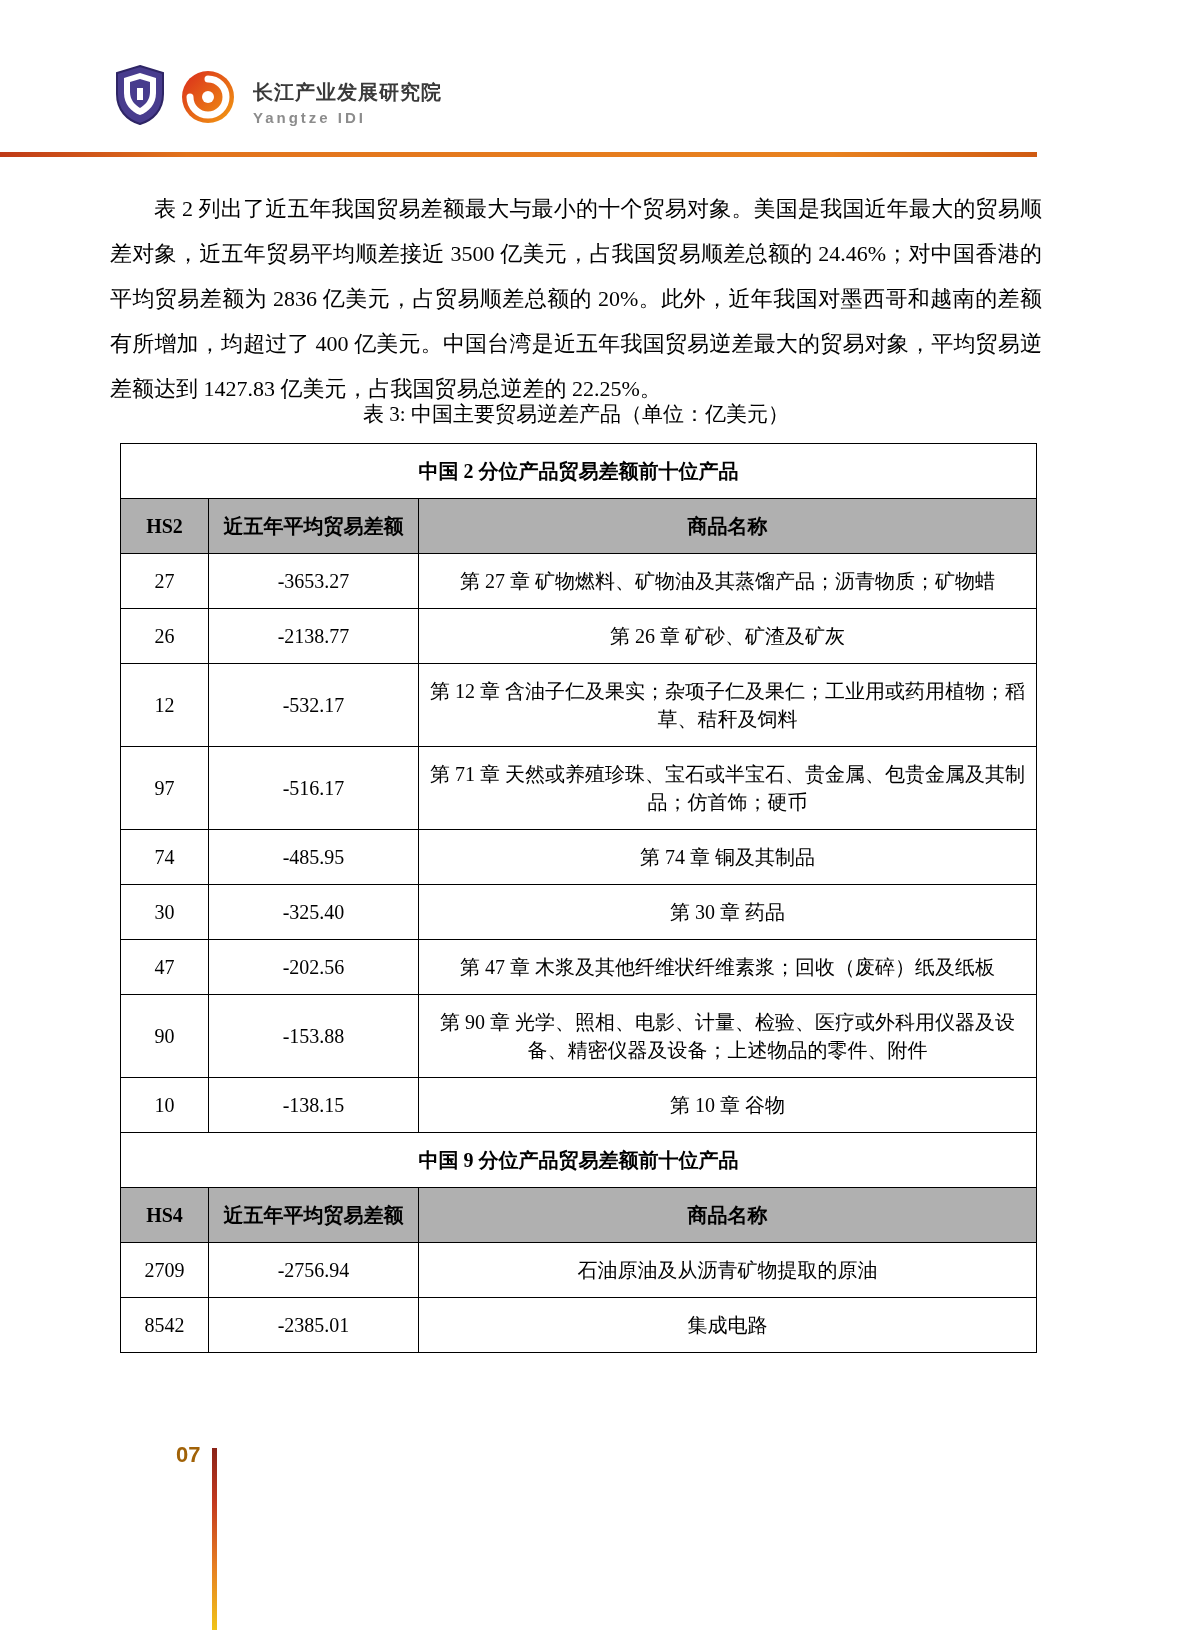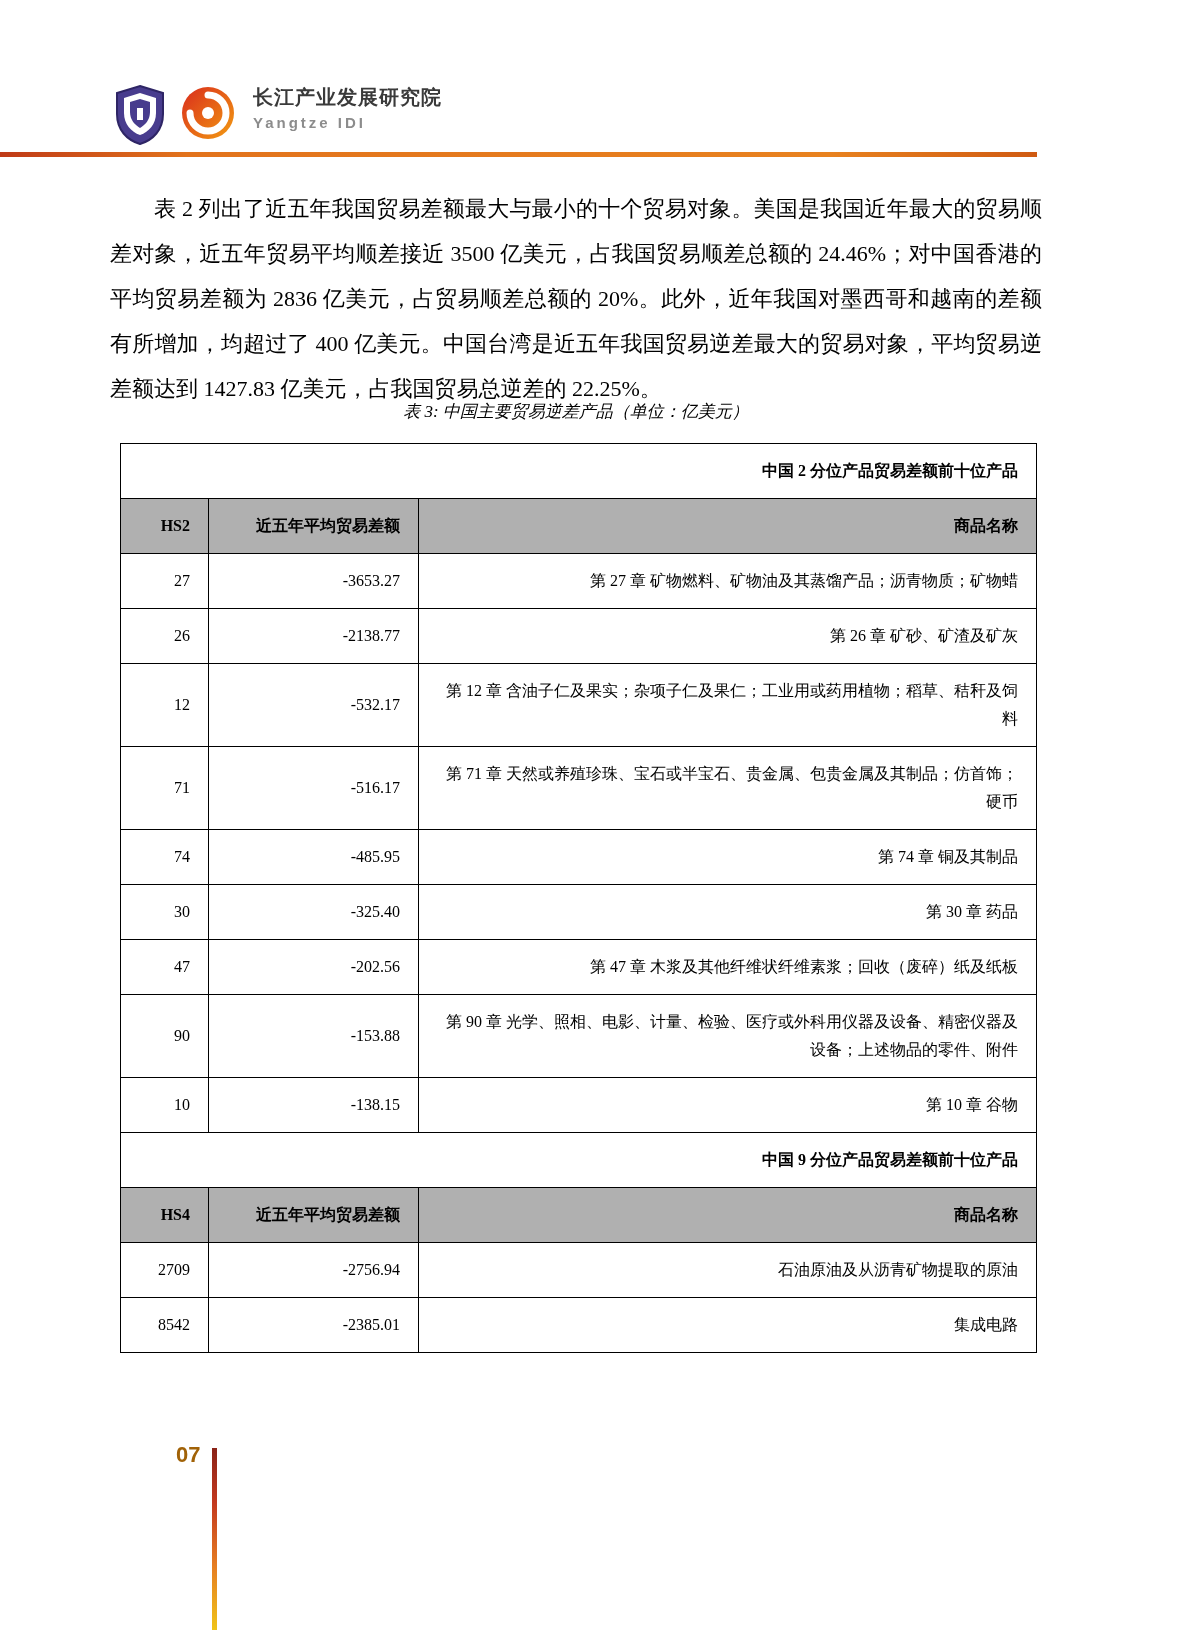--- a/index.html
+++ b/index.html
@@ -10,23 +10,23 @@
     height: 1630px;
     background: #ffffff;
     font-family: "Liberation Serif", "DejaVu Serif", serif;
     color: #000;
     overflow: hidden;
   }
 
   
   .header {
     position: absolute;
-    top: 84px; left: 113px;
+    top: 64px; left: 113px;
     display: flex;
-    align-items: flex-start;
+    align-items: flex-end;
     gap: 12px;
     height: 62px;
   }
   .logo-shield, .logo-circle { flex: 0 0 auto; line-height: 0; }
   .org-text { margin-left: 4px; }
   .org-cn {
     font-family: "Liberation Sans", "DejaVu Sans", sans-serif;
     font-size: 20px; font-weight: bold; color: #3a3a3a; letter-spacing: 1px;
   }
   .org-en {
@@ -48,39 +48,38 @@
     font-size: 22px;
     line-height: 45px;
     text-align: justify;
     text-indent: 2em;
   }
   .table-caption {
     position: absolute;
     top: 400px; left: 110px;
     width: 932px;
     text-align: center;
-    font-size: 17px;
-    font-style: italic;
+    font-size: 21px;
   }
 
   
   .data-table {
     position: absolute;
     top: 443px; left: 120px;
     width: 916px;
     border-collapse: collapse;
     table-layout: fixed;
   }
   .data-table td {
     border: 1px solid #000;
-    text-align: right;
+    text-align: center;
     vertical-align: middle;
-    font-size: 16px;
+    font-size: 20px;
     line-height: 28px;
-    padding: 13px 18px;
+    padding: 13px 8px;
   }
   .section-title-cell {
     font-weight: bold;
     font-size: 22px;
     padding: 20px 10px;
   }
   .col-header {
     background: #b0b0b0;
     font-weight: bold;
     font-size: 21px;
@@ -167,21 +166,21 @@
           <td>26</td>
           <td>-2138.77</td>
           <td>第 26 章 矿砂、矿渣及矿灰</td>
         </tr>
         <tr>
           <td>12</td>
           <td>-532.17</td>
           <td>第 12 章 含油子仁及果实；杂项子仁及果仁；工业用或药用植物；稻草、秸秆及饲料</td>
         </tr>
         <tr>
-          <td>71</td>
+          <td>97</td>
           <td>-516.17</td>
           <td>第 71 章 天然或养殖珍珠、宝石或半宝石、贵金属、包贵金属及其制品；仿首饰；硬币</td>
         </tr>
         <tr>
           <td>74</td>
           <td>-485.95</td>
           <td>第 74 章 铜及其制品</td>
         </tr>
         <tr>
           <td>30</td>

